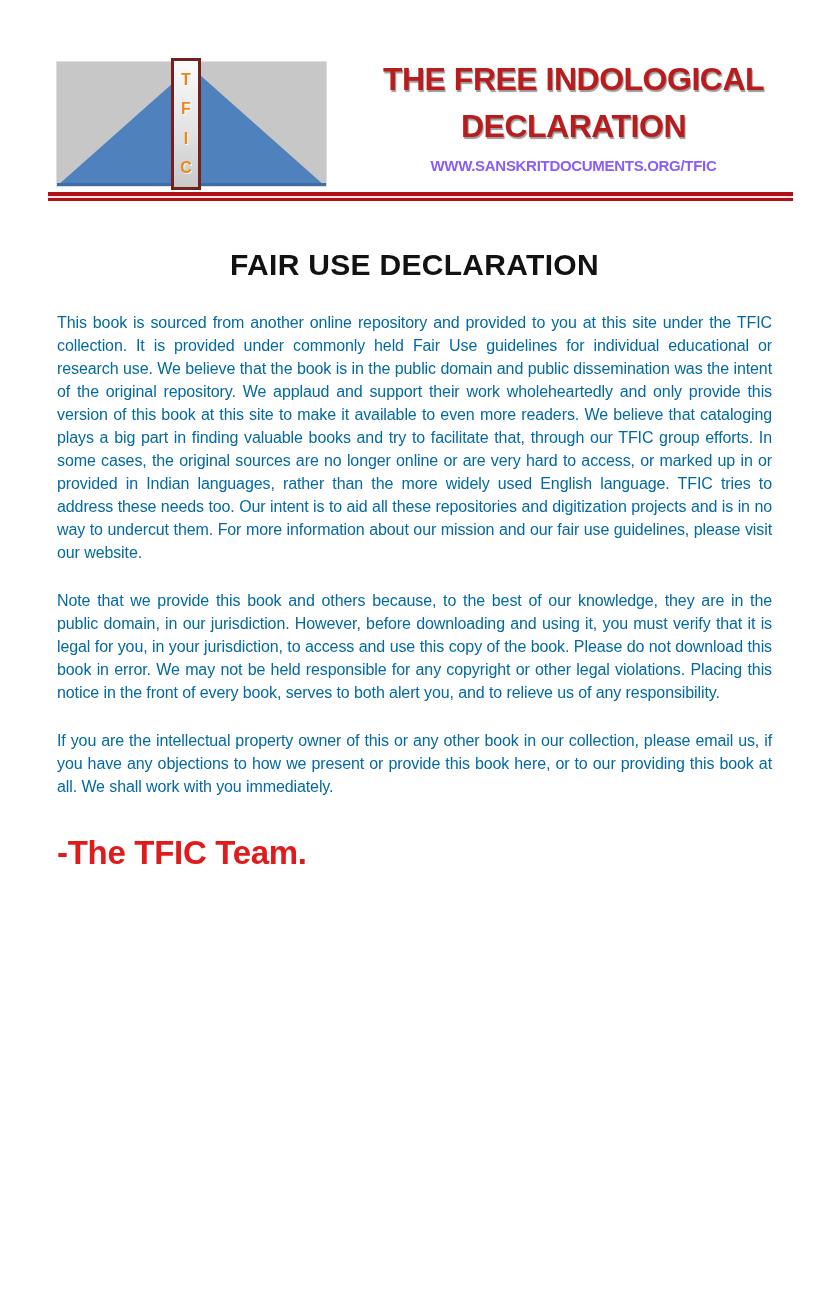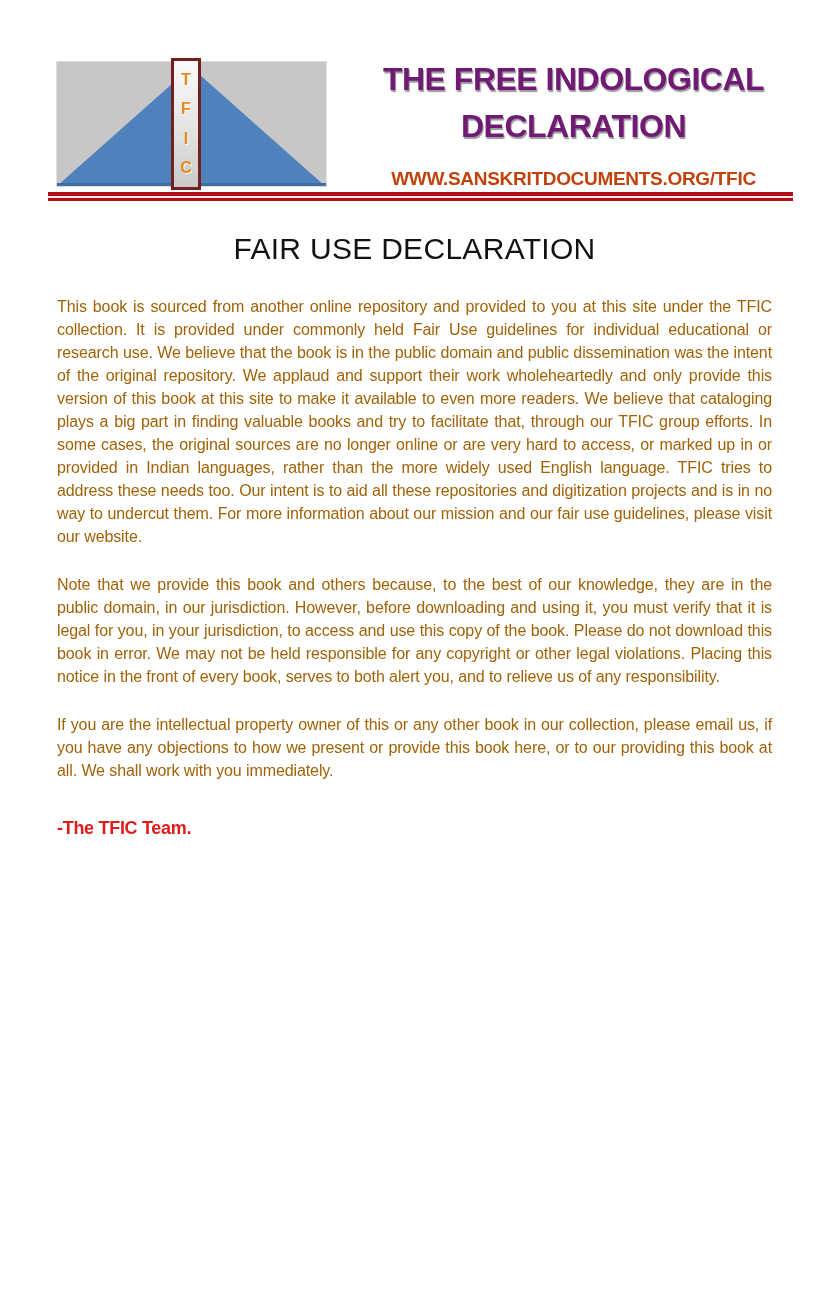--- a/index.html
+++ b/index.html
@@ -32,47 +32,47 @@
     border:3px solid #74201c;
     display:flex;flex-direction:column;align-items:center;justify-content:space-around;
     padding:4px 0;
   }
   .logo-column span{
     color:#e8871e;font-weight:bold;font-size:16px;line-height:1;
     text-shadow:1px 1px 0 #fdfdfd;
   }
   .header-right{position:absolute;left:300px;right:0;top:0;text-align:center;}
   .site-title{
-    color:#701a75;font-weight:bold;font-size:32px;line-height:47px;
+    color:#b91c1c;font-weight:bold;font-size:32px;line-height:47px;
     letter-spacing:-0.5px;
     text-shadow:1px 2px 1px #9a9a9a;
   }
   .site-url{
-    color:#c2410c;font-weight:bold;font-size:19px;margin-top:18px;
+    color:#8b5cf6;font-weight:bold;font-size:15px;margin-top:7px;
     letter-spacing:-0.3px;
   }
   .divider{
     position:absolute;top:192px;left:48px;width:745px;height:2px;
     border-top:4px solid #b01016;border-bottom:3px solid #b01016;
     background:#f3e4e4;
   }
 
   
   .content{position:absolute;top:230px;left:57px;width:715px;}
   .heading{
-    text-align:center;font-size:30px;font-weight:normal;color:#121212;
-    margin:0 0 27px 0;letter-spacing:0.3px;line-height:38px;
+    text-align:center;font-size:30px;font-weight:bold;color:#121212;
+    margin:16px 0 27px 0;letter-spacing:0.3px;line-height:38px;
   }
   .para{
-    font-size:16px;line-height:23px;color:#a16207;
+    font-size:16px;line-height:23px;color:#0369a1;
     text-align:justify;margin:0 0 25px 0;letter-spacing:-0.1px;
   }
   .para.bold{font-weight:normal;}
   .signature{
-    color:#e01b1b;font-size:18px;font-weight:bold;margin-top:36px;
+    color:#e01b1b;font-size:33px;font-weight:bold;margin-top:36px;
     letter-spacing:-0.3px;
   }
 </style>
 </head>
 <body>
 
 <div class="page">
 
   <div class="header">
 

